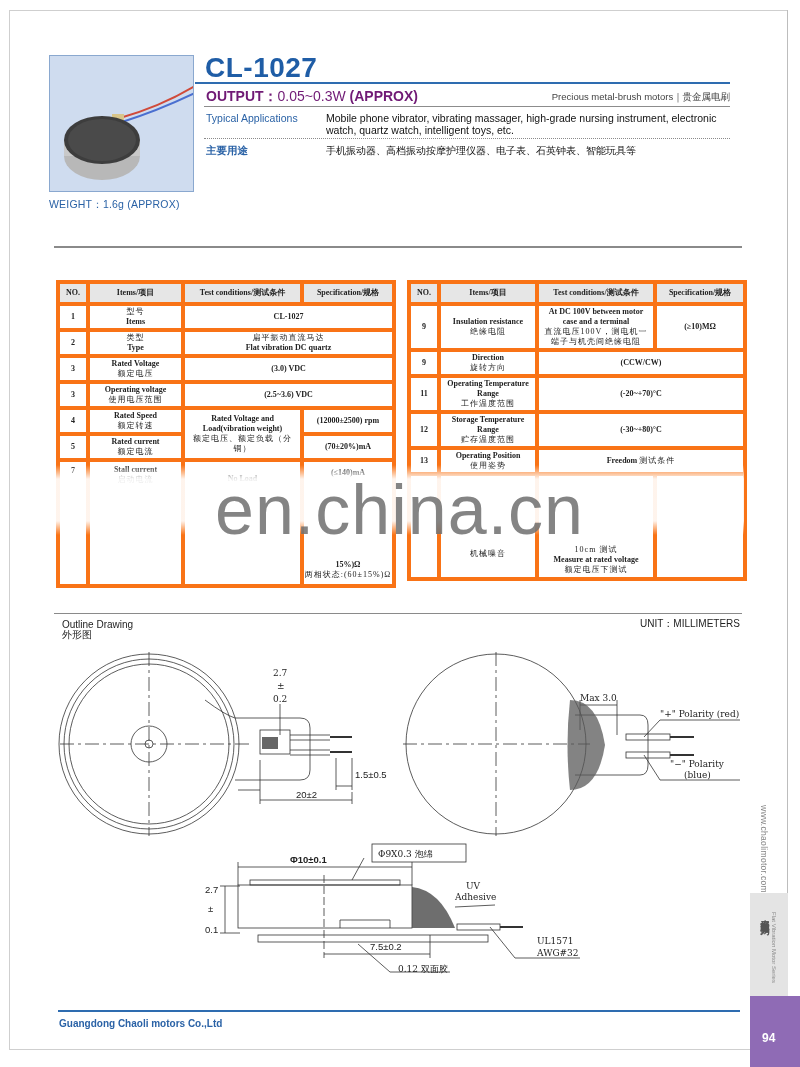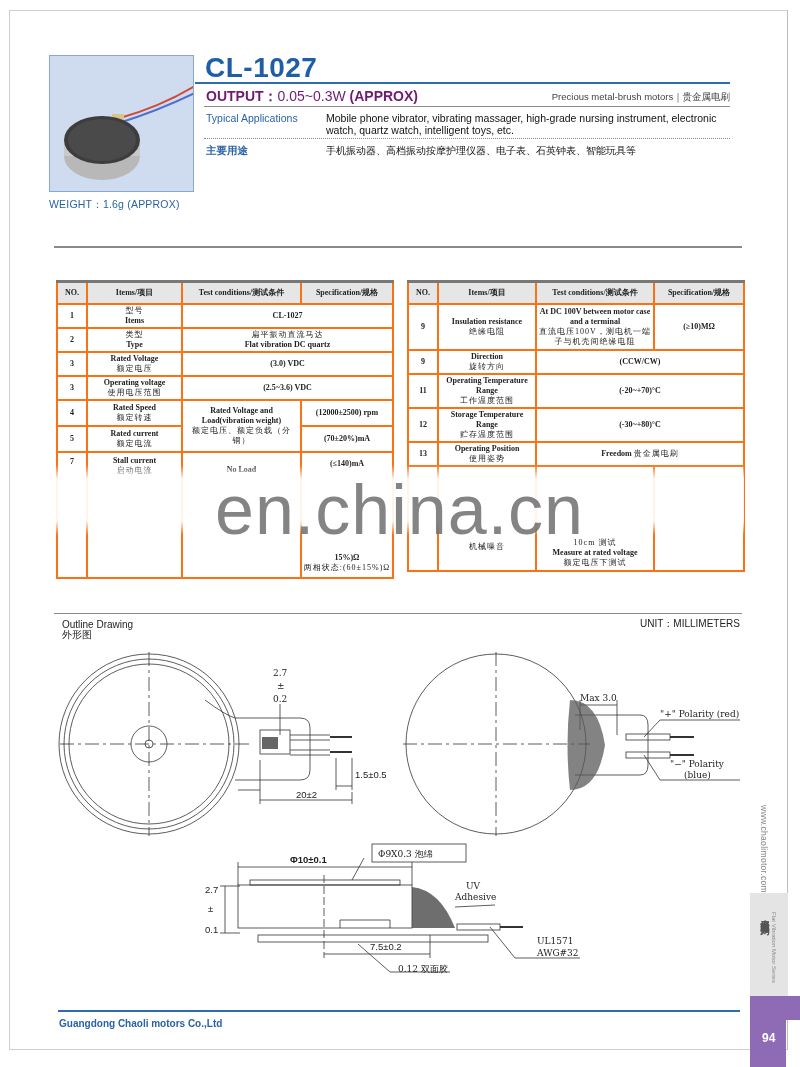--- a/index.html
+++ b/index.html
@@ -21,21 +21,21 @@
   .sub-rule{position:absolute;left:204px;top:106px;width:526px;height:1px;background:#8c8c8c}
   .app-label{position:absolute;left:206px;top:112px;font-size:10.5px;color:#2a62a6}
   .app-text{position:absolute;left:326px;top:112px;width:400px;font-size:10.5px;line-height:12px;color:#111}
   .dotted{position:absolute;left:204px;top:138px;width:526px;border-top:1px dotted #8a8a8a}
   .app-label-cn{position:absolute;left:206px;top:144px;font-size:10.5px;font-weight:bold;color:#2a62a6}
   .app-text-cn{position:absolute;left:326px;top:144px;font-size:10px;color:#111}
 
   .mid-rule{position:absolute;left:54px;top:246px;width:688px;height:2px;background:#8a8a8a}
 
   table.spec{position:absolute;border-collapse:collapse;font-family:"Liberation Serif",serif;font-size:8px;color:#222;table-layout:fixed}
-  table.spec td,table.spec th{border:2px solid #f97316;text-align:center;vertical-align:middle;line-height:10px;padding:1px 2px}
+  table.spec td,table.spec th{border:4px solid #f97316;text-align:center;vertical-align:middle;line-height:10px;padding:1px 2px}
   table.spec th{background:#e6e6e6;font-weight:bold;height:22px}
   table.spec td.b{font-weight:bold}
   .cn{font-weight:normal;letter-spacing:1px}
   #tableL{left:56px;top:280px;width:336px}
   #tableR{left:407px;top:280px;width:336px}
   table.spec{border-top:3px solid #777;border-bottom:2px solid #777}
 
   .watermark{position:absolute;left:215px;top:470px;font-size:70px;font-family:"Liberation Sans",sans-serif;color:rgba(110,110,110,.85);letter-spacing:1px;line-height:80px}
   .wm-blur{position:absolute;left:54px;top:465px;width:690px;height:70px;background:linear-gradient(180deg,rgba(255,255,255,0),rgba(255,255,255,.92) 20%,rgba(255,255,255,.92) 80%,rgba(255,255,255,0))}
 
@@ -43,21 +43,21 @@
   .outline-title{position:absolute;left:62px;top:620px;font-size:10px;line-height:10px;color:#222}
   .unit{position:absolute;right:60px;top:617px;font-size:10px;color:#222}
   svg.drw{position:absolute;left:0;top:0}
   .dim{font-family:"DejaVu Serif",serif;font-size:9px;fill:#222}
   .dims{font-family:"Liberation Sans",sans-serif;font-size:9.5px;fill:#222}
 
   .side-url{position:absolute;left:757px;top:805px;width:12px;height:80px;writing-mode:vertical-rl;font-size:8.5px;color:#888;letter-spacing:.3px}
   .side-tab{position:absolute;left:750px;top:893px;width:38px;height:103px;background:#e4e4e4}
   .side-tab-cn{position:absolute;left:758px;top:912px;writing-mode:vertical-rl;font-size:9px;color:#555;font-weight:bold;letter-spacing:1px}
   .side-tab-en{position:absolute;left:771px;top:912px;writing-mode:vertical-rl;font-size:6px;color:#8a8a8a}
-  .page-num{position:absolute;left:750px;top:1020px;width:36px;height:47px;background:#8f6bb5;color:#fff;font-weight:bold;font-size:12px;padding:11px 0 0 12px}
+  .page-num{position:absolute;left:750px;top:1020px;width:50px;height:47px;background:#8f6bb5;color:#fff;font-weight:bold;font-size:12px;padding:11px 0 0 12px}
   .page-num-top{position:absolute;left:750px;top:996px;width:50px;height:24px;background:#8f6bb5}
 
   .footer-rule{position:absolute;left:58px;top:1010px;width:682px;height:2px;background:#2e6cb0}
   .footer-co{position:absolute;left:59px;top:1018px;font-size:10px;font-weight:bold;color:#2a62a6}
 </style>
 </head>
 <body>
 
 <div class="frame-r"></div>
 <div class="frame-lv"></div>
@@ -176,21 +176,21 @@
     <td class="b" colspan="2">(-20~+70)°C</td>
   </tr>
   <tr style="height:34px">
     <td class="b">12</td>
     <td class="b"><span>Storage Temperature Range</span><br><span class="cn">贮存温度范围</span></td>
     <td class="b" colspan="2">(-30~+80)°C</td>
   </tr>
   <tr style="height:22px">
     <td class="b">13</td>
     <td class="b"><span>Operating Position</span><br><span class="cn">使用姿势</span></td>
-    <td class="b" colspan="2"><span>Freedom</span> <span class="cn">贵金属电刷</span></td>
+    <td class="b" colspan="2"><span>Freedom</span> <span class="cn">测试条件</span></td>
   </tr>
   <tr style="height:105px">
     <td class="b"></td>
     <td class="b" style="vertical-align:bottom;padding-bottom:18px"><span class="cn">机械噪音</span></td>
     <td class="b" style="vertical-align:bottom;padding-bottom:2px"><span class="cn">10cm 测试</span><br><span>Measure at rated voltage</span><br><span class="cn">额定电压下测试</span></td>
     <td class="b"></td>
   </tr>
 </tbody>
   </table>
 

